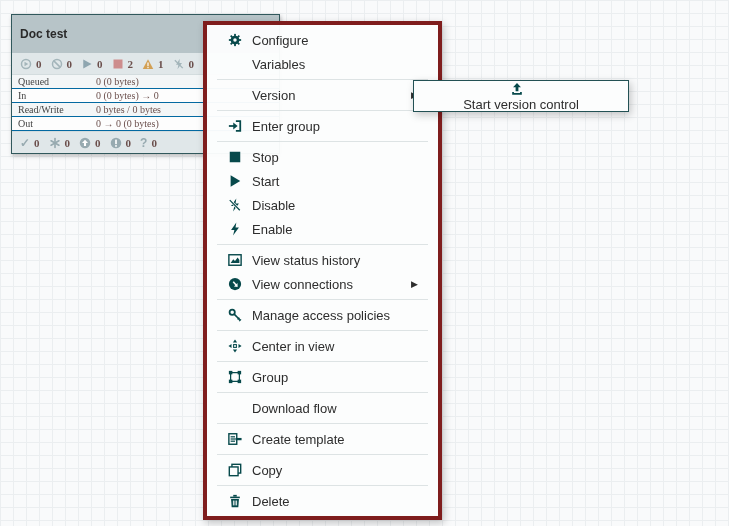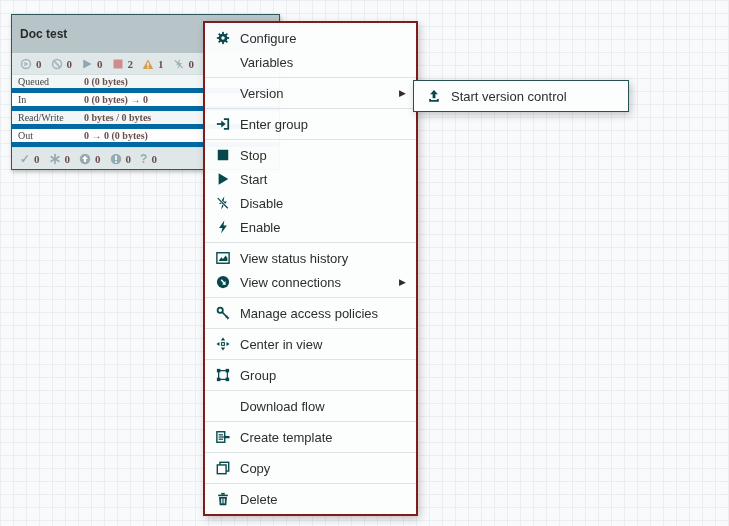--- a/index.html
+++ b/index.html
@@ -26,52 +26,52 @@
     height:21px;background:#e0e7e9;display:flex;align-items:center;
     padding:0 8px;gap:9px;border-bottom:1px solid #d3dcde;
   }
   .pg-pair{display:flex;align-items:center;gap:4px;}
   .pg-pair .cnt{
     font-family:"Liberation Serif",serif;font-size:11px;font-weight:700;color:#6b4f4c;
   }
   .pg-ic{width:12px;height:12px;display:block;}
   .pg-stats{background:#fdfdfd;}
   .stat-row{display:flex;height:13px;align-items:center;font-size:10px;
-    font-family:"Liberation Serif",serif;border-bottom:5px solid #0369a1;}
+    font-family:"Liberation Serif",serif;border-bottom:1px solid #0369a1;}
   .stat-row:nth-child(odd){background:#f3f6f7;}
   .stat-row .sl{width:66px;padding-left:6px;color:#444;}
-  .stat-row .sv{color:#6b4f4c;font-weight:700;}
+  .stat-row .sv{color:#6b4f4c;font-weight:400;margin-left:12px;}
   .pg-footer{
     height:21px;background:#e0e7e9;display:flex;align-items:center;
     padding:0 8px;gap:9px;border-top:1px solid #d3dcde;
   }
   .muted{color:#97aab0;}
   .glyph{font-size:12px;line-height:1;font-weight:700;}
   
   .menu{
     position:absolute;left:203px;top:21px;width:211px;
     background:rgba(252,253,253,0.97);
-    border:2px solid #7f1d1d;
+    border:4px solid #7f1d1d;
     box-shadow:2px 3px 8px rgba(0,0,0,.22);
-    padding:3px 0;z-index:5;
+    padding:3px 10px;z-index:5;
   }
   .mi{display:flex;align-items:center;height:24px;padding:0 10px;
     font-size:13px;color:#2d2d2d;cursor:pointer;}
   .mi .ic{width:16px;height:16px;margin-right:9px;display:flex;
     align-items:center;justify-content:center;color:#07494b;flex:0 0 16px;}
   .mi .lbl{white-space:nowrap;}
   .mi .sub-arrow{margin-left:auto;color:#2d2d2d;font-size:9px;}
   .sep{border-top:1px solid #dde3e4;margin:3px 0;}
   
   .submenu{
     position:absolute;left:413px;top:80px;width:214px;
     background:#fcfdfd;border:1px solid #235154;
     box-shadow:2px 3px 8px rgba(0,0,0,.22);z-index:6;
   }
-  .submenu .mi{height:30px;padding:0 12px;}
+  .submenu .mi{height:30px;padding:0 12px;flex-direction:column;}
   svg{display:block;}
 </style>
 </head>
 <body>
 
 <div class="pg">
   <div class="pg-header">Doc test</div>
 
   <div class="pg-iconrow">
     <span class="pg-pair">

